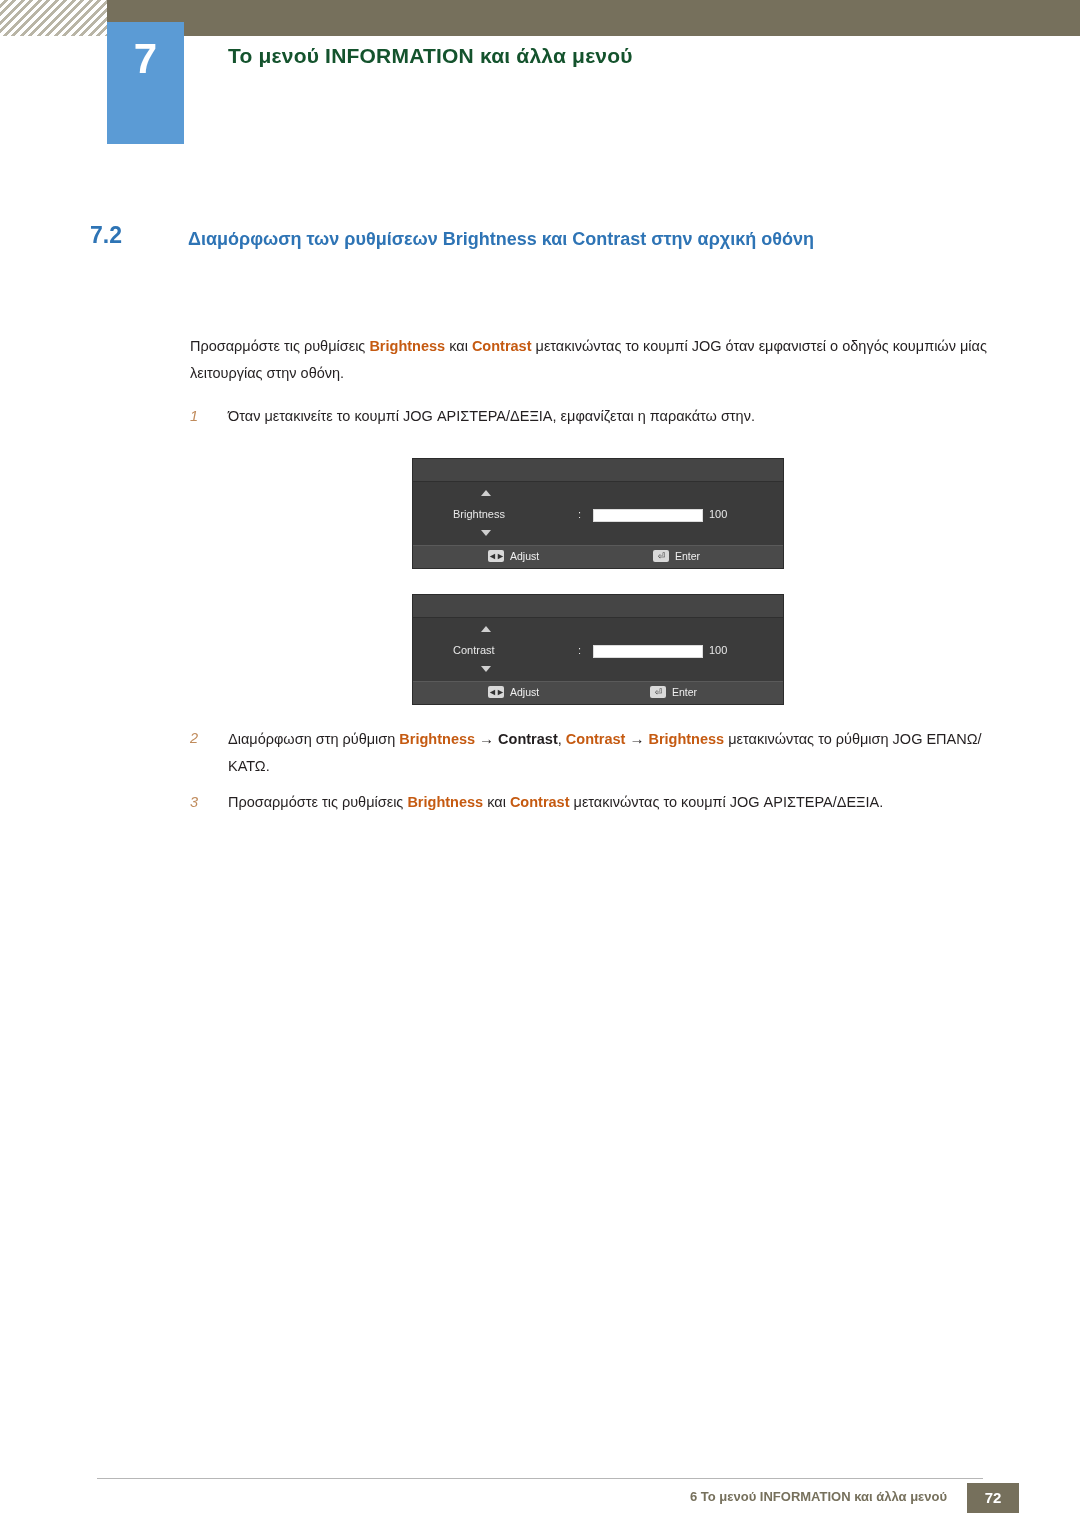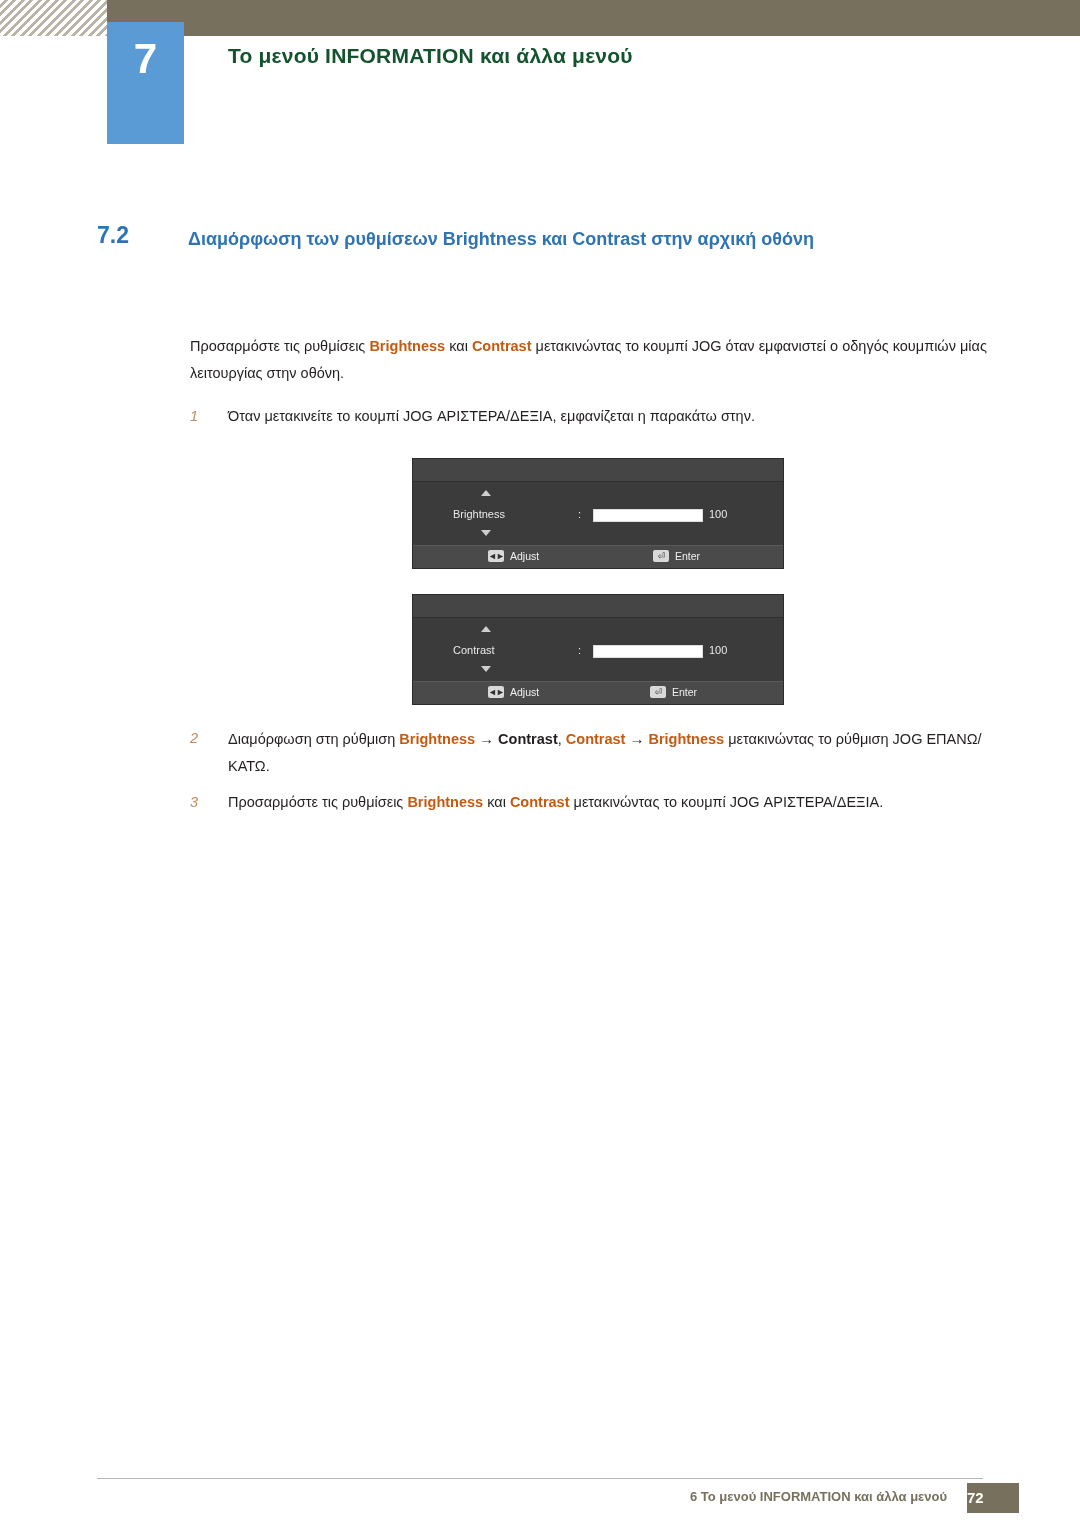--- a/index.html
+++ b/index.html
@@ -52,21 +52,21 @@
     left: 228px; top: 44px;
     font-size: 21px;
     font-weight: bold;
     color: #14532d;
     letter-spacing: 0.2px;
   }
 
   
   .sec-num {
     position: absolute;
-    left: 97px; top: 222px;
+    left: 90px; top: 222px;
     font-size: 23px;
     font-weight: bold;
     color: #2e74b5;
   }
   .sec-title {
     position: absolute;
     left: 188px; top: 222px;
     width: 810px;
     font-size: 18px;
     font-weight: bold;
@@ -209,21 +209,21 @@
     color: #76705c;
   }
   .footer-page {
     position: absolute;
     left: 967px; top: 1483px;
     width: 52px; height: 30px;
     background: #76705c;
     color: #ffffff;
     font-size: 15px;
     font-weight: bold;
-    text-align: left;
+    text-align: center;
     line-height: 30px;
   }
 </style>
 </head>
 <body>
 
 <div class="header-band"></div>
 <div class="header-hatch"></div>
 <div class="chapter-tab"></div>
 <div class="chapter-num">7</div>

